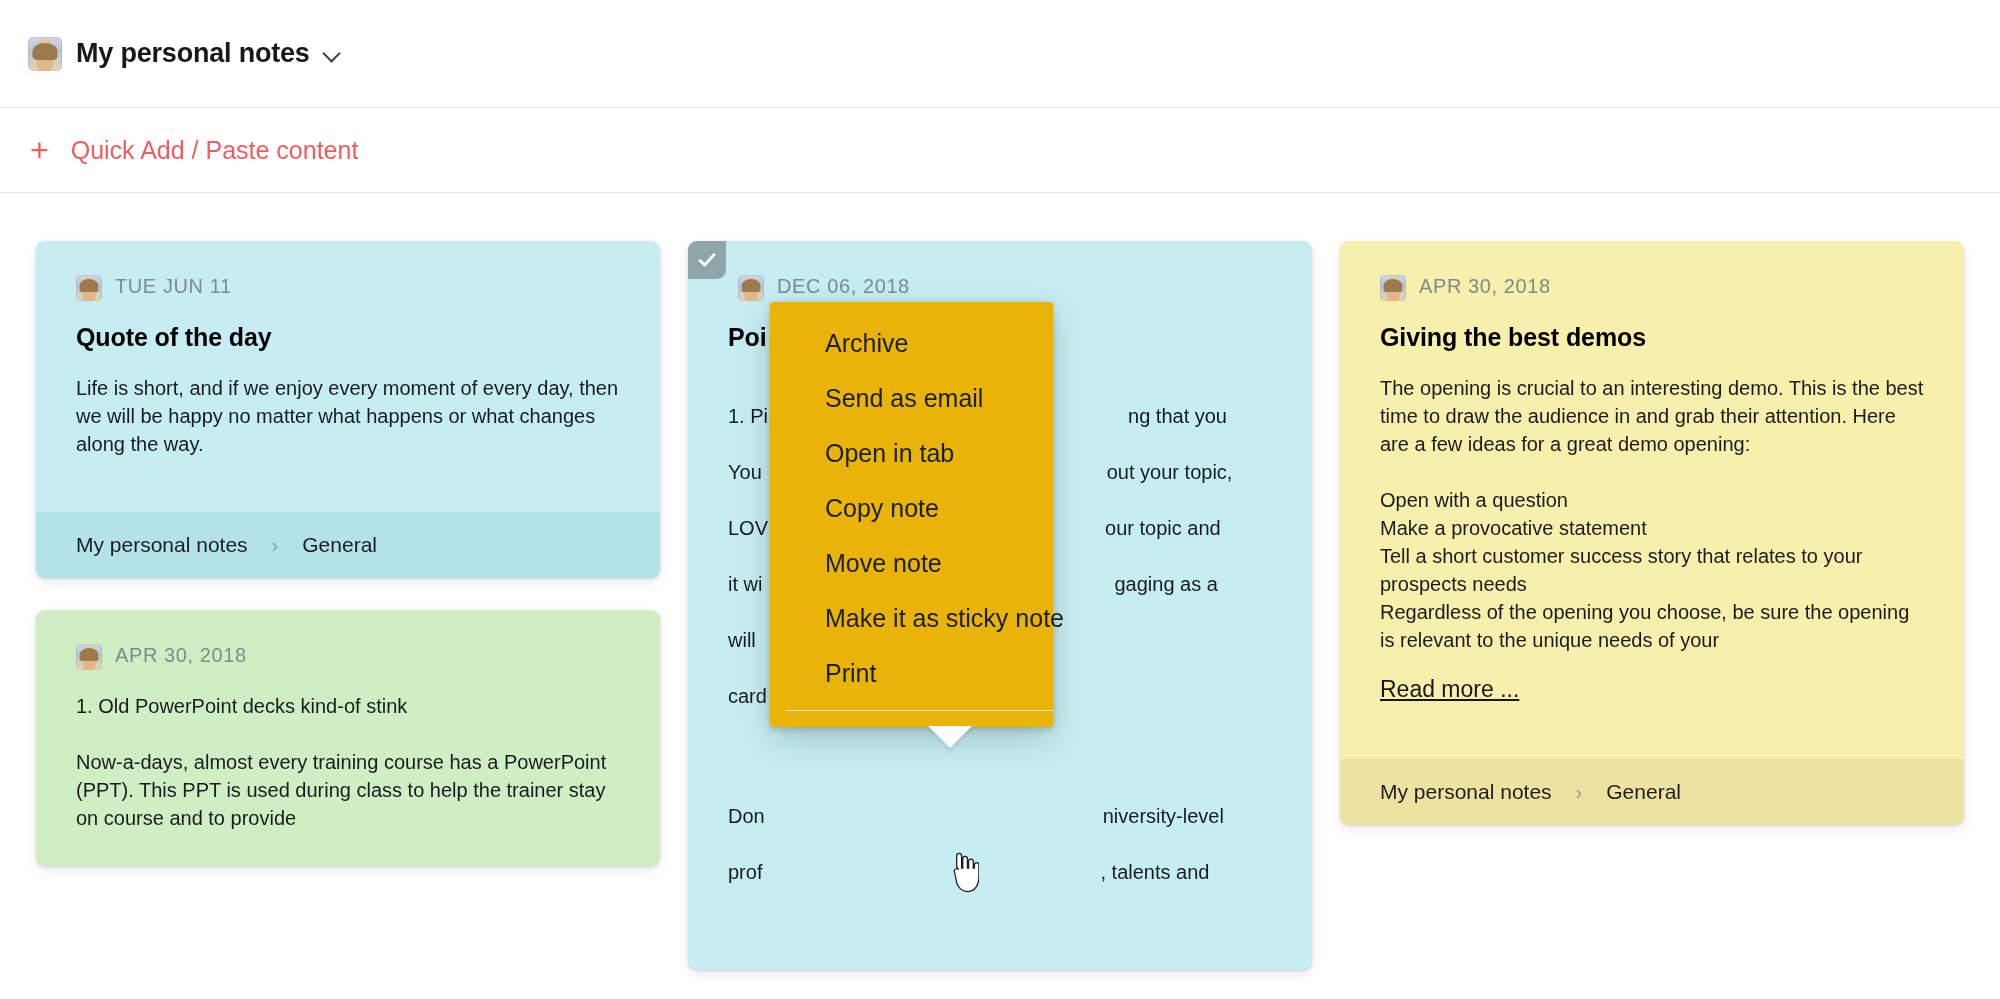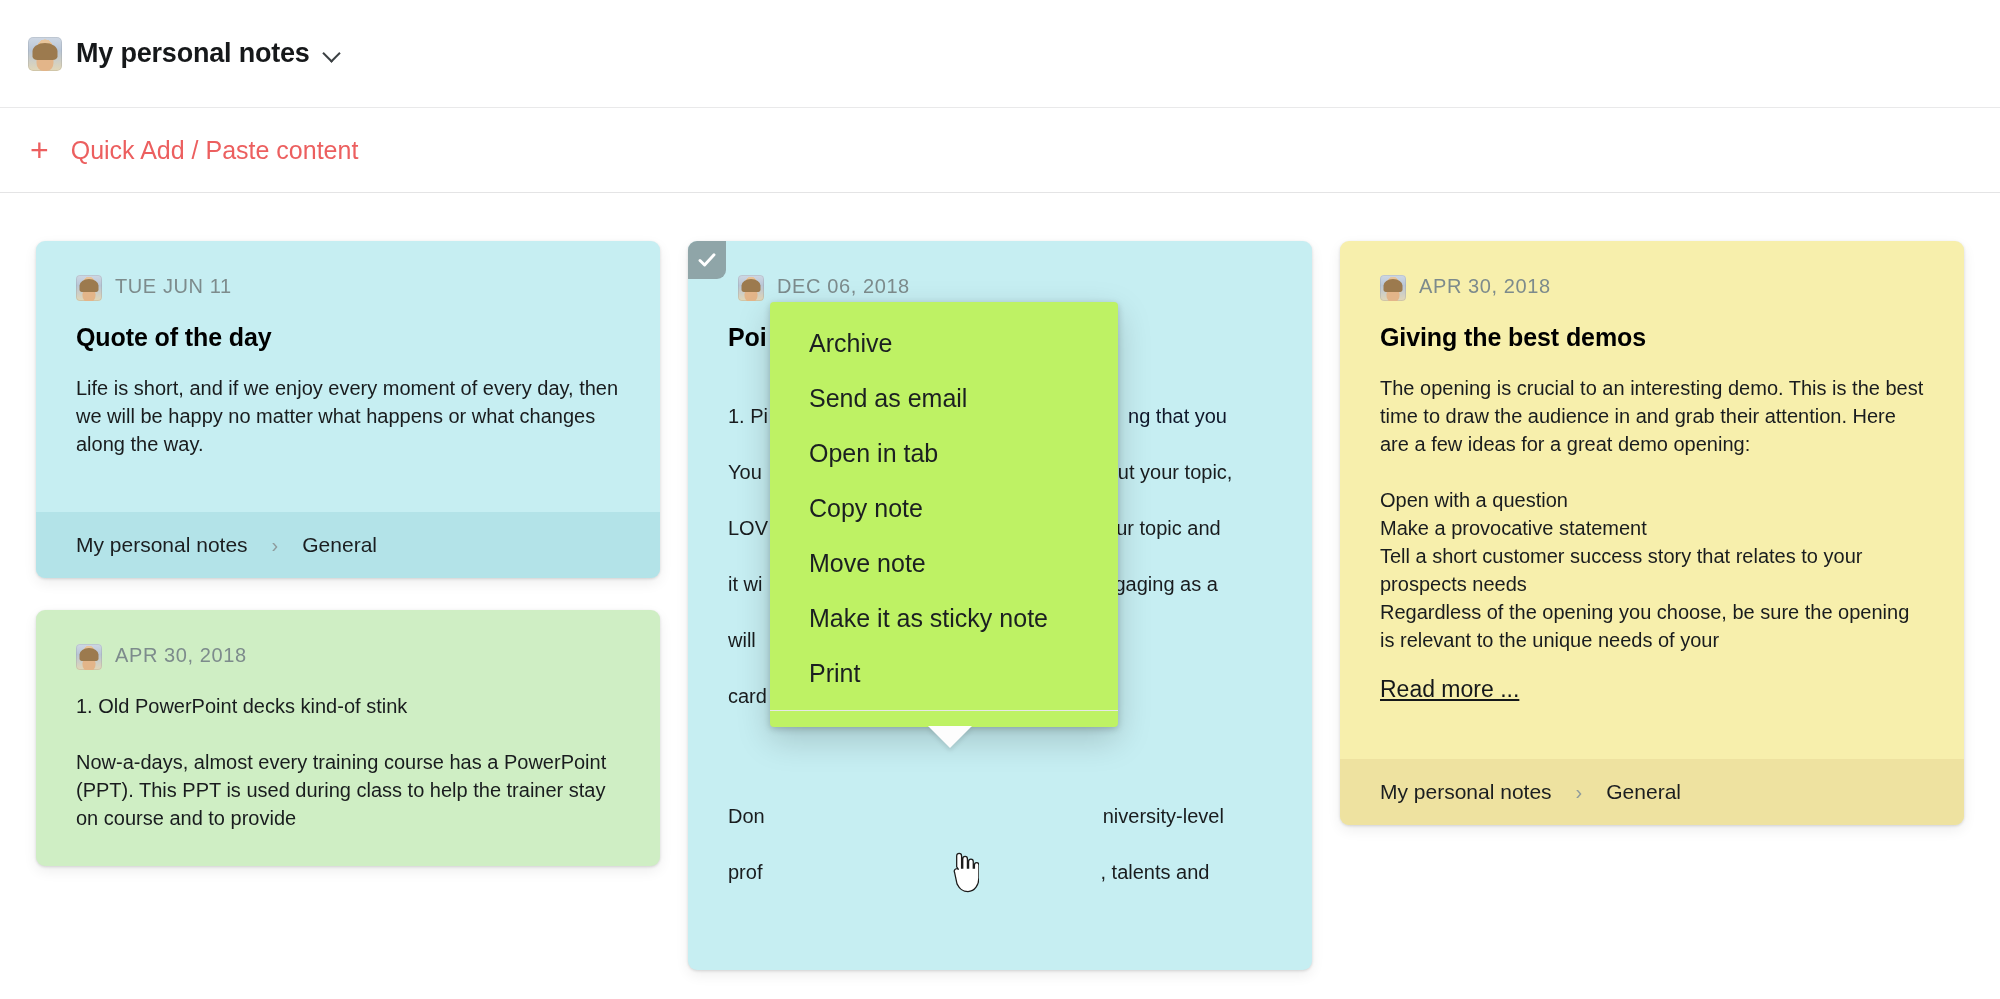--- a/index.html
+++ b/index.html
@@ -202,25 +202,25 @@
     display: flex; align-items: center; justify-content: center;
     z-index: 4;
   }
   .checkbox-badge svg { display:block; }
 
   
   .menu {
     position: absolute;
     left: 82px;
     top: 61px;
-    width: 348px;
-    background: #bef264;
+    width: 283px;
+    background: #eab308;
     border-radius: 4px;
     box-shadow: 0 2px 7px rgba(0,0,0,.2), 0 12px 34px rgba(0,0,0,.18);
-    padding: 14px 0 10px 0;
+    padding: 14px 0 10px 16px;
     z-index: 30;
   }
   .menu-item {
     font-size: 25px;
     color: #1b1f21;
     padding: 13px 0 13px 39px;
     white-space: nowrap;
   }
   .menu-sep {
     height: 1px;

